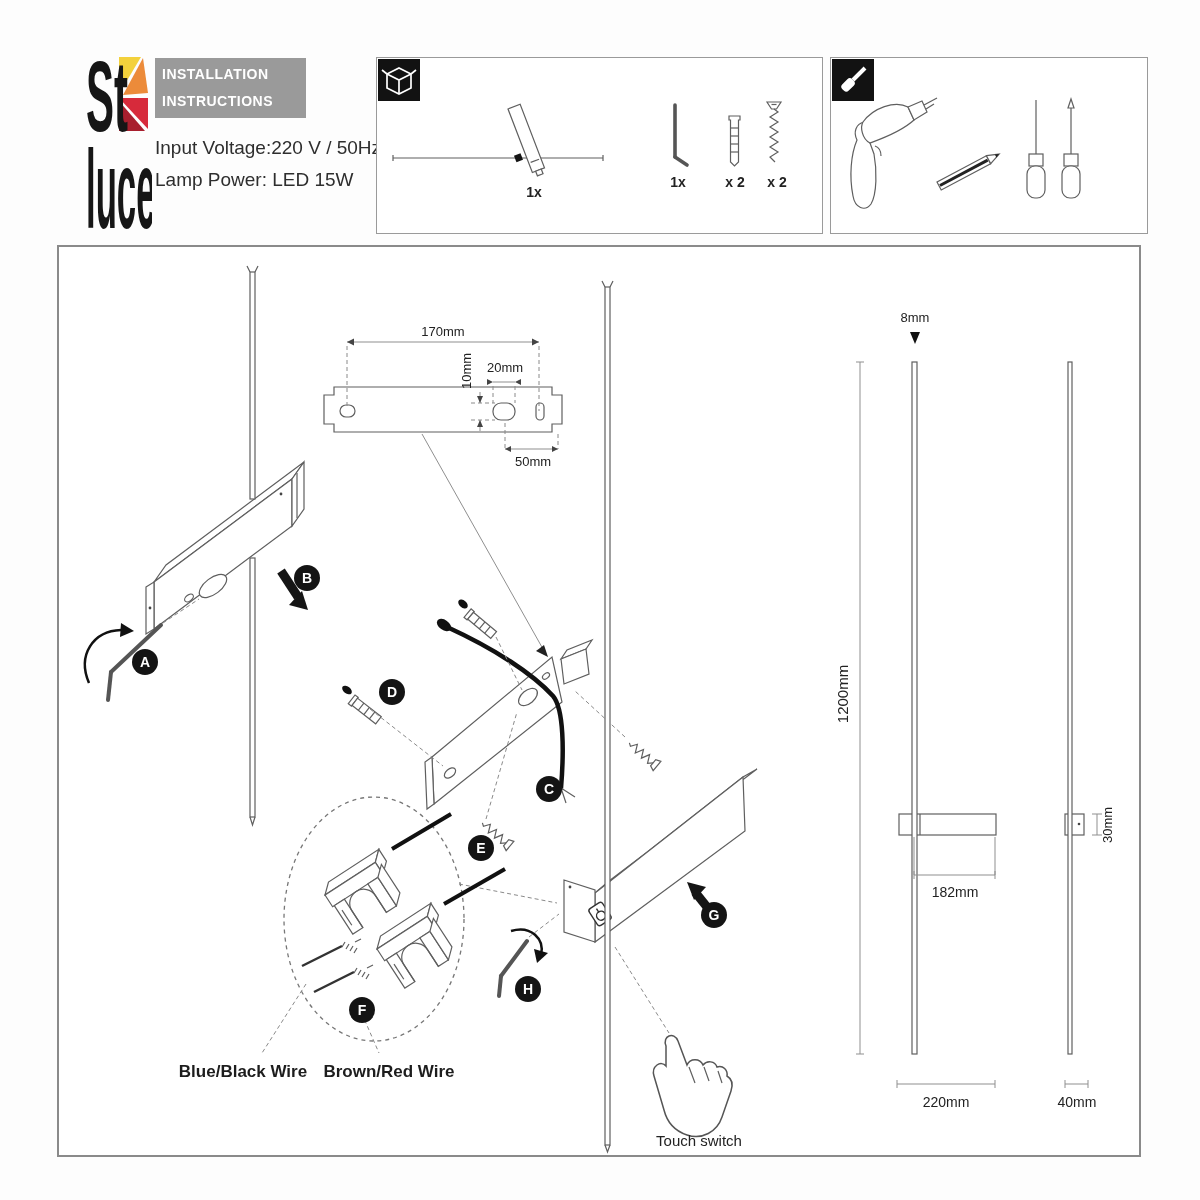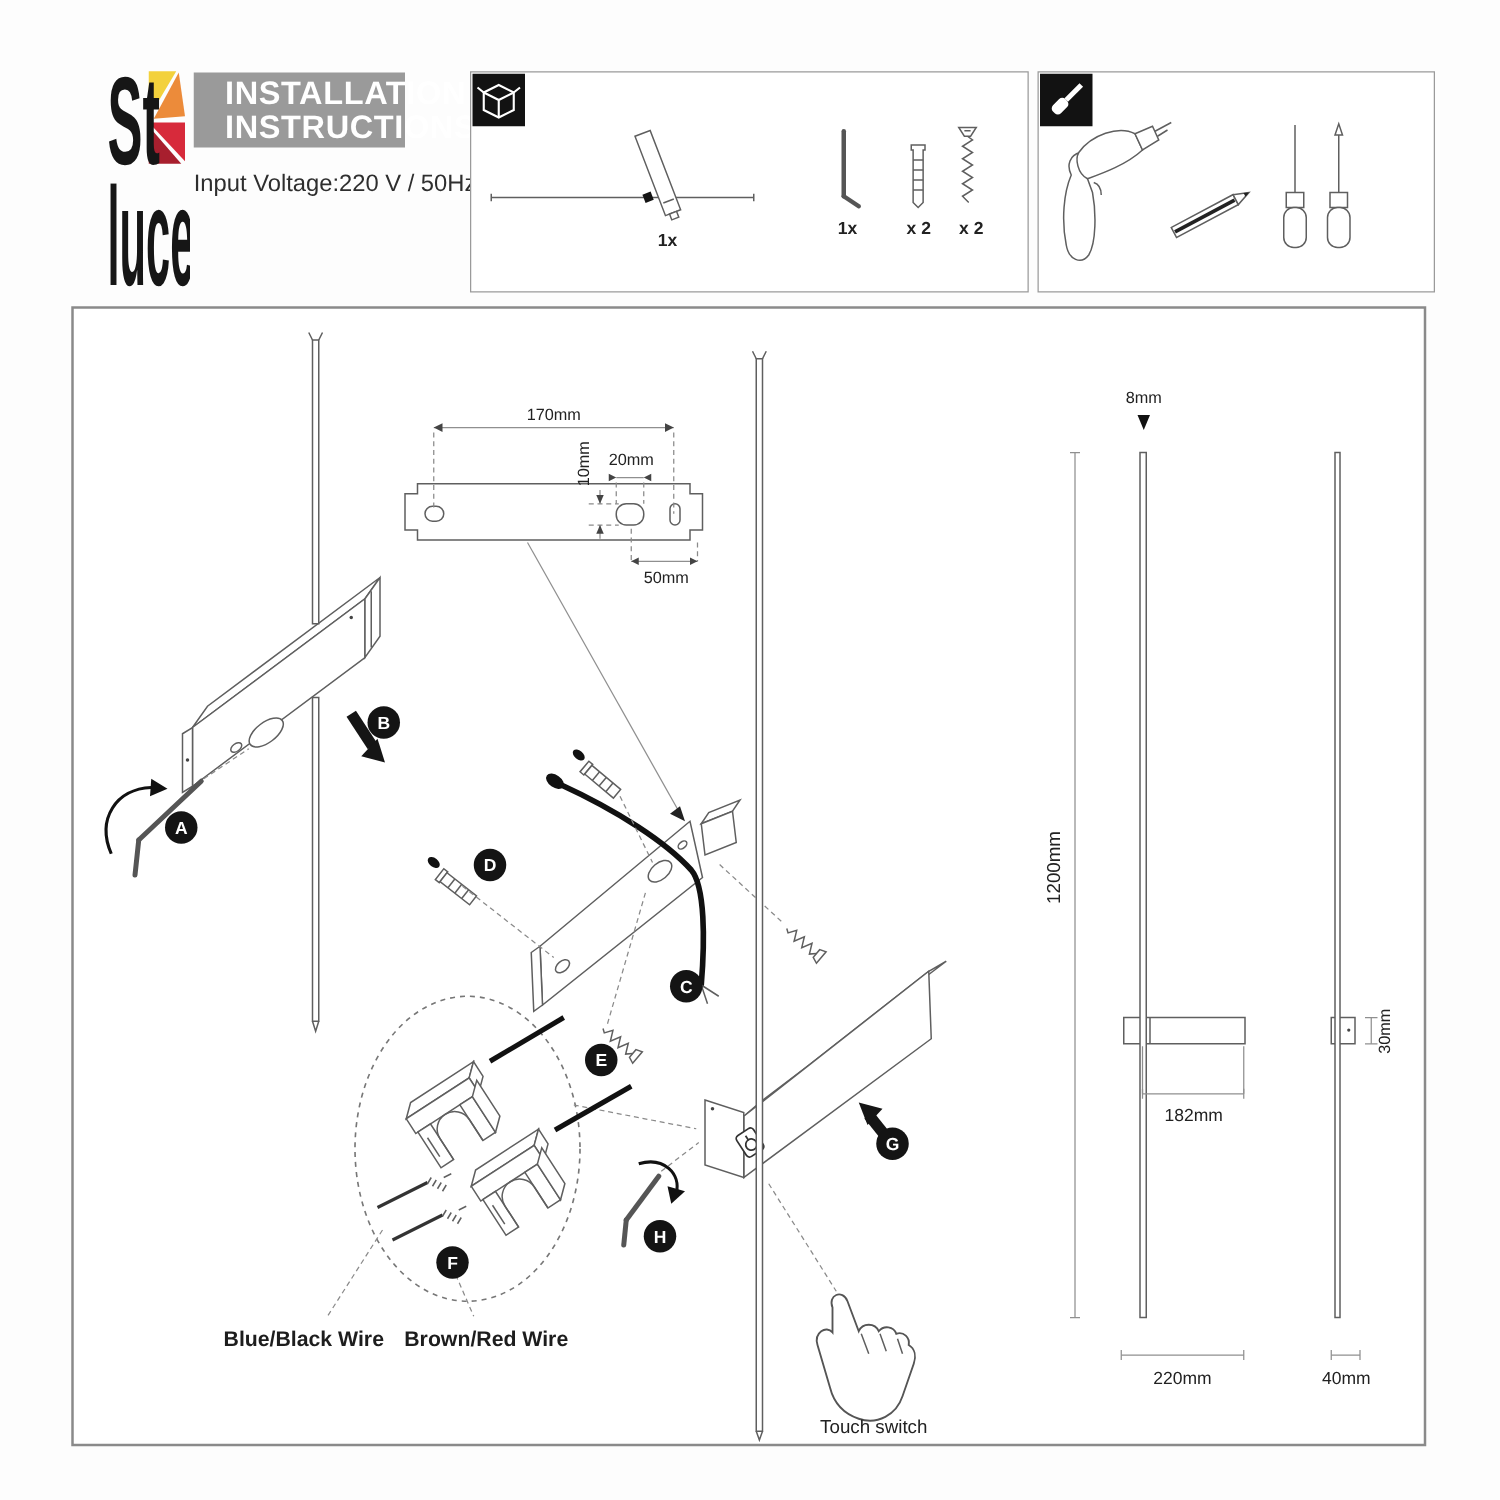--- a/index.html
+++ b/index.html
@@ -1,23 +1,23 @@
 <!DOCTYPE html>
 <html><head>
 <meta charset="utf-8">
 <style>
   html,body{margin:0;padding:0;}
   body{width:1200px;height:1200px;position:relative;background:#fdfdfd;
        font-family:"Liberation Sans",sans-serif;color:#2c2c2c;overflow:hidden;}
   .abs{position:absolute;}
   .frame{border:1.5px solid #9a9a9a;background:#fff;}
   .mainframe{border:2px solid #8a8a8a;background:#fff;}
-  .titlebox{background:#9a9a9a;color:#fff;font-weight:bold;font-size:26px;
+  .titlebox{background:#9a9a9a;color:#fff;font-weight:bold;font-size:14px;
             line-height:27px;display:flex;flex-direction:column;justify-content:center;
-            padding-left:25px;letter-spacing:.5px;text-align:center;}
+            padding-left:7px;letter-spacing:.5px;}
   .info{font-size:19px;line-height:32px;color:#2e2e2e;}
   .corner-ico{position:absolute;left:1px;top:1px;width:42px;height:42px;background:#121212;}
   svg text{font-family:"Liberation Sans",sans-serif;}
   .dim{font-size:13px;fill:#222;}
   .dim14{font-size:14px;fill:#222;}
   .dim15{font-size:15px;fill:#222;}
   .qty{font-size:14px;fill:#222;font-weight:bold;}
   .step{font-size:14px;fill:#fff;font-weight:bold;text-anchor:middle;}
   .wirelabel{font-size:17px;font-weight:bold;fill:#1d1d1d;text-anchor:middle;}
   .touchlabel{font-size:15px;fill:#222;text-anchor:middle;}
@@ -40,20 +40,21 @@
   <text transform="translate(14,79) scale(0.42,1)" font-size="100" font-weight="bold" fill="#161616">St</text>
   <text transform="translate(14,176) scale(0.31,1)" font-size="112" font-weight="bold" fill="#161616">luce</text>
 </svg>
 
 <div class="abs titlebox" style="left:155px;top:58px;width:144px;height:60px">
   <div>INSTALLATION</div>
   <div>INSTRUCTIONS</div>
 </div>
 <div class="abs info" style="left:155px;top:132px;width:230px">
   <div>Input Voltage:220 V / 50Hz</div>
+  <div>Lamp Power: LED 15W</div>
 </div>
 
 <div class="abs frame" style="left:376px;top:57px;width:445px;height:175px">
   <div class="corner-ico">
     <svg width="42" height="42" viewBox="0 0 42 42">
       <g stroke="#fff" stroke-width="1.7" fill="none">
         <path d="M21,9 L33,15 V29 L21,35 L9,29 V15 Z"></path>
         <path d="M9,15 L21,21 L33,15 M21,21 V35"></path>
         <path d="M9,15 L4,11 M33,15 L38,11"></path>
       </g>

